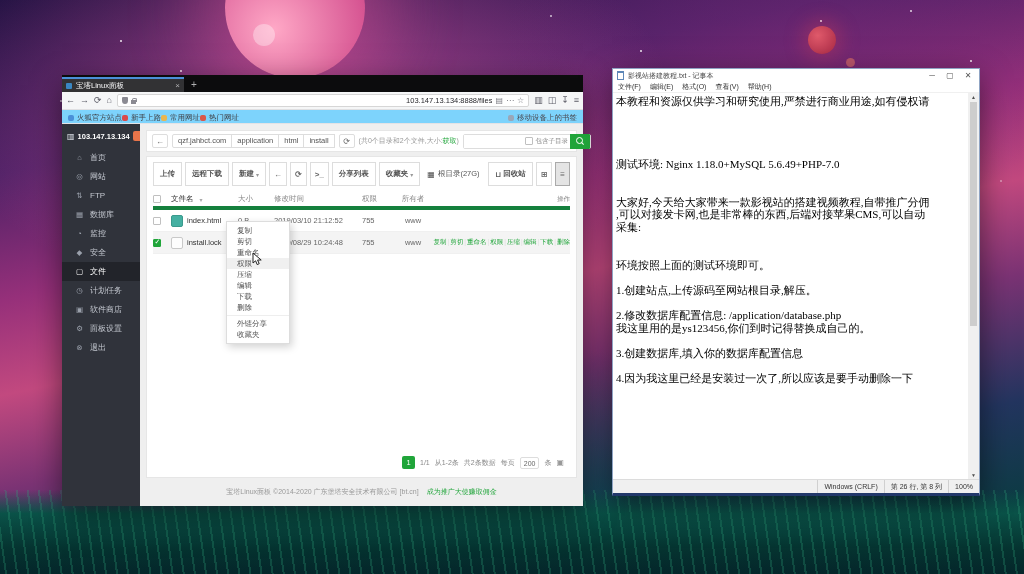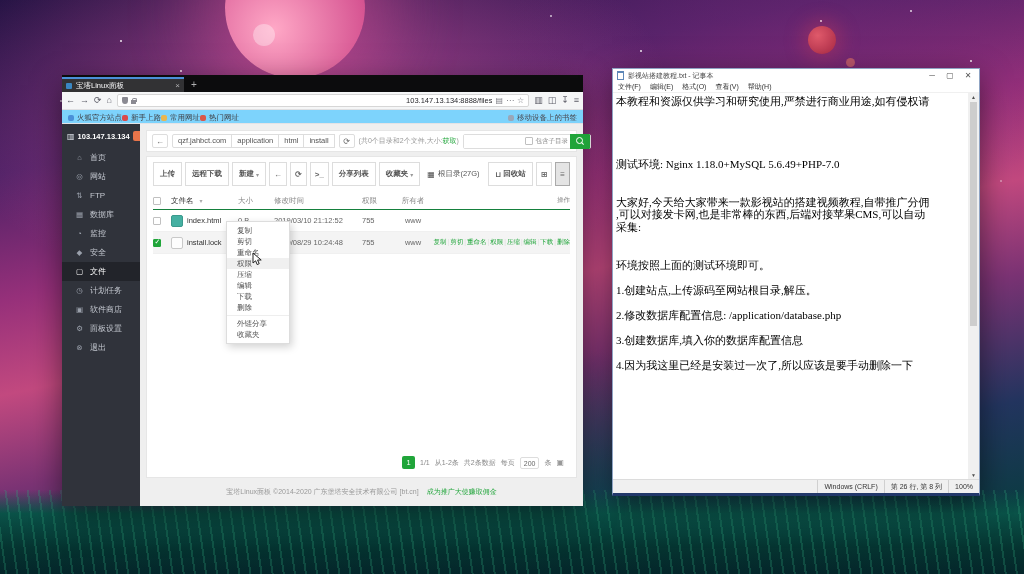--- a/index.html
+++ b/index.html
@@ -91,21 +91,21 @@
     display:flex; align-items:center; padding:0 6px; gap:2px; white-space:nowrap;font-weight:bold; }
   .tb-btn.icon-only { padding:0 4px; font-size:8px; color:#666; }
   .tb-btn.active { background:#e4e4e4; border-color:#aaa; }
   .caret { font-size:6px; color:#999; }
   .disk-chip { display:flex; align-items:center; gap:3px; font-size:7.5px; color:#555; margin-left:4px; white-space:nowrap; }
   .disk-ic { font-size:8px; color:#444; }
   .tb-right { margin-left:auto; display:flex; gap:3px; }
 
   .ftable { margin-top:6px; font-size:7.5px; }
   .frow { display:flex; align-items:center; height:22px; border-bottom:1px solid #f0f0f0; color:#666; }
-  .frow.head { height:18px; color:#888; border-bottom:1px solid #15803d; }
+  .frow.head { height:18px; color:#888; border-bottom:4px solid #15803d; }
   .frow.selected { background:#f4f4f4; }
   .col-check { width:18px; flex:none; display:flex; align-items:center; }
   .col-name { flex:1; display:flex; align-items:center; gap:4px; color:#333; min-width:0; }
   .col-size { width:36px; flex:none; }
   .col-mtime { width:88px; flex:none; }
   .col-perm { width:32px; flex:none; }
   .col-owner { width:38px; flex:none;text-align:center; }
   .col-actions { width:138px; flex:none; text-align:right; font-size:6.5px; white-space:nowrap; }
   .col-actions a { color:#20a53a; text-decoration:none; }
   .col-actions .sep { color:#ddd; margin:0 1px; }
@@ -436,20 +436,21 @@
         <div class="np-line">大家好,今天给大家带来一款影视站的搭建视频教程,自带推广分佣</div>
         <div class="np-line">,可以对接发卡网,也是非常棒的东西,后端对接苹果CMS,可以自动</div>
         <div class="np-line">采集:</div>
         <div class="np-line">&nbsp;</div>
         <div class="np-line">&nbsp;</div>
         <div class="np-line">环境按照上面的测试环境即可。</div>
         <div class="np-line">&nbsp;</div>
         <div class="np-line">1.创建站点,上传源码至网站根目录,解压。</div>
         <div class="np-line">&nbsp;</div>
         <div class="np-line">2.修改数据库配置信息: /application/database.php</div>
+        <div class="np-line">我这里用的是ys123456,你们到时记得替换成自己的。</div>
         <div class="np-line">&nbsp;</div>
         <div class="np-line">3.创建数据库,填入你的数据库配置信息</div>
         <div class="np-line">&nbsp;</div>
         <div class="np-line">4.因为我这里已经是安装过一次了,所以应该是要手动删除一下</div>
       </div>
     <div class="np-scroll">
       <span class="arr">▲</span>
       <span class="np-thumb"></span>
       <span class="arr" style="margin-top:auto">▼</span>
     </div>

